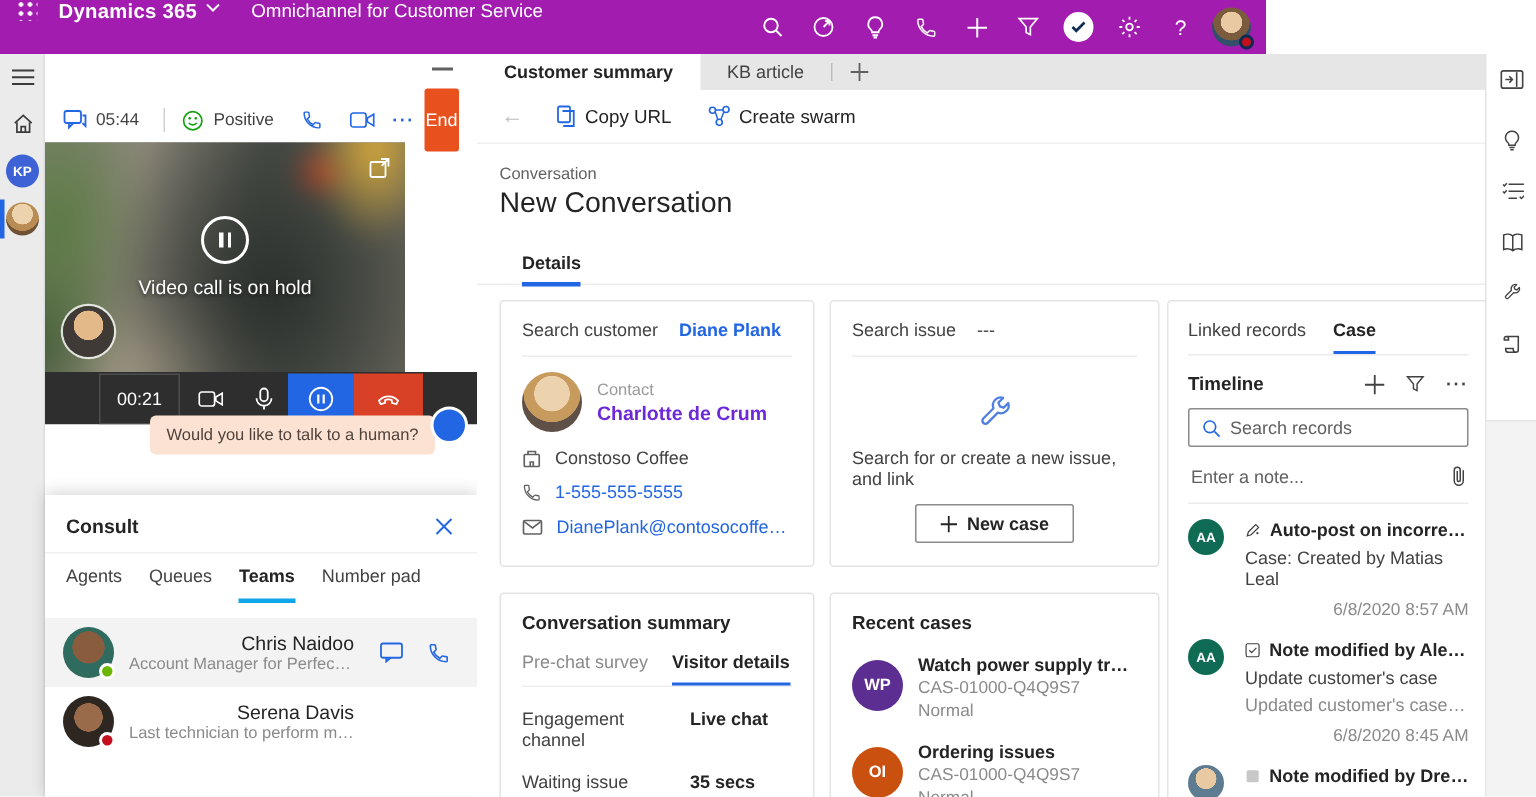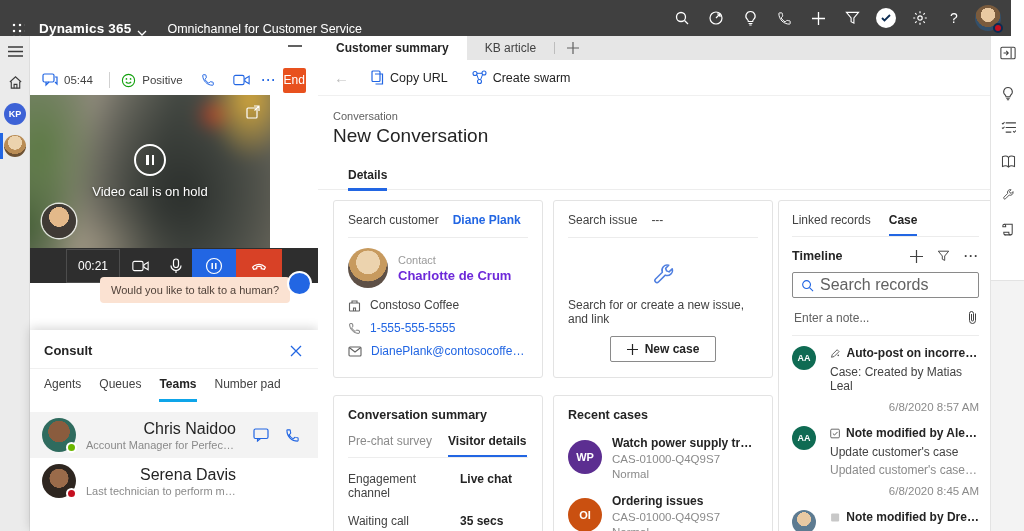--- a/index.html
+++ b/index.html
@@ -1,22 +1,22 @@
 <!DOCTYPE html>
 <html><head>
 <meta charset="utf-8">
 <style>
   * { margin:0; padding:0; box-sizing:border-box; }
   html,body { width:1024px; height:531px; overflow:hidden; background:#fff;
     font-family:"Liberation Sans", sans-serif; font-size:12px; color:#242424; }
   svg { display:block; }
 
   
-  .topbar { position:absolute; left:0; top:0; width:1011px; height:36px;
-    background:#404040; color:#fff; display:flex; align-items:flex-end; }
+  .topbar { position:absolute; left:0; top:0; width:844px; height:36px;
+    background:#a21caf; color:#fff; display:flex; align-items:flex-start; }
   .waffle { width:14px; height:14px; margin:0 14px 0 11px;
     background-image:radial-gradient(circle, #fff 1.4px, transparent 1.6px);
     background-size:6px 6px; background-position:0 0; }
   .brand { font-weight:bold; font-size:13.5px; letter-spacing:.2px; }
   .brand-chev { margin:2px 8px 0 6px; }
   .appname { font-size:12.5px; margin-left:12px; }
   .topbar-right { margin-left:auto; display:flex; align-items:center; gap:0; }
   .tb-btn { width:34px; height:36px; display:flex; align-items:center; justify-content:center; color:#fff; }
   .presence-chip { width:20px; height:20px; border-radius:50%; background:#fff;
     display:flex; align-items:center; justify-content:center; }
@@ -40,21 +40,21 @@
   .session { position:absolute; left:30px; top:36px; width:288px; bottom:0; background:#fff; }
   .collapse-dash { position:absolute; top:9px; right:16px; width:14px; height:2px; background:#616161; }
   .call-header { position:absolute; left:0; top:28px; width:100%; height:32px;
     display:flex; align-items:center; padding:0 12px; gap:6px; }
   .ch-timer { font-size:11.5px; color:#424242; margin-right:4px; }
   .ch-div { width:1px; height:16px; background:#d1d1d1; margin:0 6px; }
   .ch-sent { font-size:11.5px; color:#424242; }
   .ch-spacer { flex:1; }
   .icon-btn { display:flex; align-items:center; justify-content:center; padding:2px 6px; color:#2266e3; }
   .dots { color:#2266e3; font-weight:bold; letter-spacing:1px; font-size:12px; }
-  .end-btn { width:46px; height:25px; background:#e8511e; color:#fff; border:none;
+  .end-btn { width:46px; height:42px; background:#e8511e; color:#fff; border:none;
     font-size:12px; font-family:inherit; border-radius:2px; }
 
   
   .video { position:absolute; left:0; top:59px; width:240px; height:153px; overflow:hidden; background:#555; }
   .video-art { position:absolute; inset:-18px; filter:blur(8px);
     background:
       radial-gradient(60px 90px at 86% 12%, #d9aa3a 0%, rgba(217,170,58,0) 70%),
       radial-gradient(26px 26px at 73% 20%, #c23b22 0%, rgba(194,59,34,0) 70%),
       radial-gradient(150px 180px at 62% 62%, #2c302d 0%, rgba(44,48,45,0) 78%),
       radial-gradient(90px 150px at 10% 38%, #5c7a44 0%, rgba(92,122,68,0) 70%),
@@ -101,21 +101,21 @@
   .consult-tabs { display:flex; gap:18px; padding:8px 14px 0 14px; border-top:1px solid #f0f0f0; }
   .ctab { font-size:12px; color:#424242; padding-bottom:8px; }
   .ctab.active { font-weight:bold; color:#242424; border-bottom:3px solid #0ea5e9; }
   .person-row { display:flex; align-items:center; gap:10px; padding:8px 12px; height:46px; }
   .person-row.hl { background:#f3f3f3; }
   .p-av { position:relative; width:34px; height:34px; border-radius:50%; flex:none; }
   .p-av .pd { position:absolute; right:-1px; bottom:-1px; width:11px; height:11px; border-radius:50%; border:2px solid #fff; }
   .pd-green { background:#6bb700; } .pd-red { background:#c50f1f; }
   .p-av.av1 { background:radial-gradient(circle at 50% 40%, #8a5c3e 0 40%, #2f6b5e 41% 100%); }
   .p-av.av2 { background:radial-gradient(circle at 50% 42%, #9a6b4a 0 36%, #2e2620 37% 100%); }
-  .p-name { font-size:16px; color:#242424; line-height:1.3; }
+  .p-name { font-size:13px; color:#242424; line-height:1.3; }
   .p-sub { font-size:11px; color:#8a8a8a; white-space:nowrap; overflow:hidden; text-overflow:ellipsis; max-width:150px; }
   .p-actions { margin-left:auto; display:flex; gap:16px; color:#2266e3; padding-right:6px; }
 
   
   .main { position:absolute; left:318px; top:36px; width:672px; bottom:0; background:#fff; }
   .tabstrip { position:absolute; left:0; top:0; width:100%; height:24px; background:#e6e6e6; display:flex; align-items:stretch; }
   .mtab { display:flex; align-items:center; padding:0 18px; font-size:12px; color:#424242; }
   .mtab.active { background:#fff; font-weight:bold; color:#242424; }
   .mtab-div { width:1px; height:12px; background:#bdbdbd; align-self:center; }
   .mtab-plus { display:flex; align-items:center; padding:0 12px; color:#616161; }
@@ -172,21 +172,21 @@
 
   
   .lp-tabs { display:flex; gap:18px; font-size:12px; color:#424242; }
   .lp-tab-active { font-weight:bold; color:#242424; padding-bottom:7px; border-bottom:2px solid #2266e3; }
   .lp-hr { border:none; border-top:1px solid #ececec; margin:0 0 12px 0; }
   .tl-head { display:flex; align-items:center; margin-bottom:9px; }
   .tl-title { font-weight:bold; font-size:12.5px; }
   .tl-icons { margin-left:auto; display:flex; gap:14px; align-items:center; color:#424242; }
   .tl-search { display:flex; align-items:center; gap:6px; border:1px solid #8a8a8a; border-radius:2px;
     height:26px; padding:0 8px; }
-  .tl-search input { border:none; outline:none; flex:1; font-family:inherit; font-size:16px; color:#242424; width:100%; }
+  .tl-search input { border:none; outline:none; flex:1; font-family:inherit; font-size:12px; color:#242424; width:100%; }
   .tl-search input::placeholder { color:#616161; }
   .note-row { display:flex; align-items:center; margin:12px 2px 10px 2px; font-size:12px; color:#616161; }
   .note-row svg { margin-left:auto; color:#424242; }
   .tl-sep { border:none; border-top:1px solid #ececec; margin:0 0 10px 0; }
   .tl-entry { display:flex; gap:14px; margin-bottom:13px; }
   .tl-av { width:24px; height:24px; border-radius:50%; background:#0f6b53; color:#fff; font-size:9px; font-weight:bold;
     display:flex; align-items:center; justify-content:center; flex:none; }
   .tl-av.photo { background:radial-gradient(circle at 50% 38%, #e9c9a2 0 36%, #5d7b91 37% 100%); }
   .tl-body { flex:1; min-width:0; }
   .tl-trow { display:flex; align-items:center; gap:6px; color:#424242; }
@@ -532,21 +532,21 @@
       <div class="card-title">Conversation summary</div>
       <div class="sum-tabs">
         <span class="stab">Pre-chat survey</span>
         <span class="stab active">Visitor details</span>
       </div>
       <div class="kv-row">
         <span class="kv-label">Engagement channel</span>
         <span class="kv-value">Live chat</span>
       </div>
       <div class="kv-row">
-        <span class="kv-label">Waiting call</span>
+        <span class="kv-label">Waiting issue</span>
         <span class="kv-value">35 secs</span>
       </div>
     </div>
 
     <div class="card card5">
       <div class="card-title">Recent cases</div>
       <div class="case-item">
         <span class="case-av" style="background:#5c2e91;">WP</span>
         <span style="min-width:0;">
           <div class="case-title">Watch power supply troublesh...</div>

